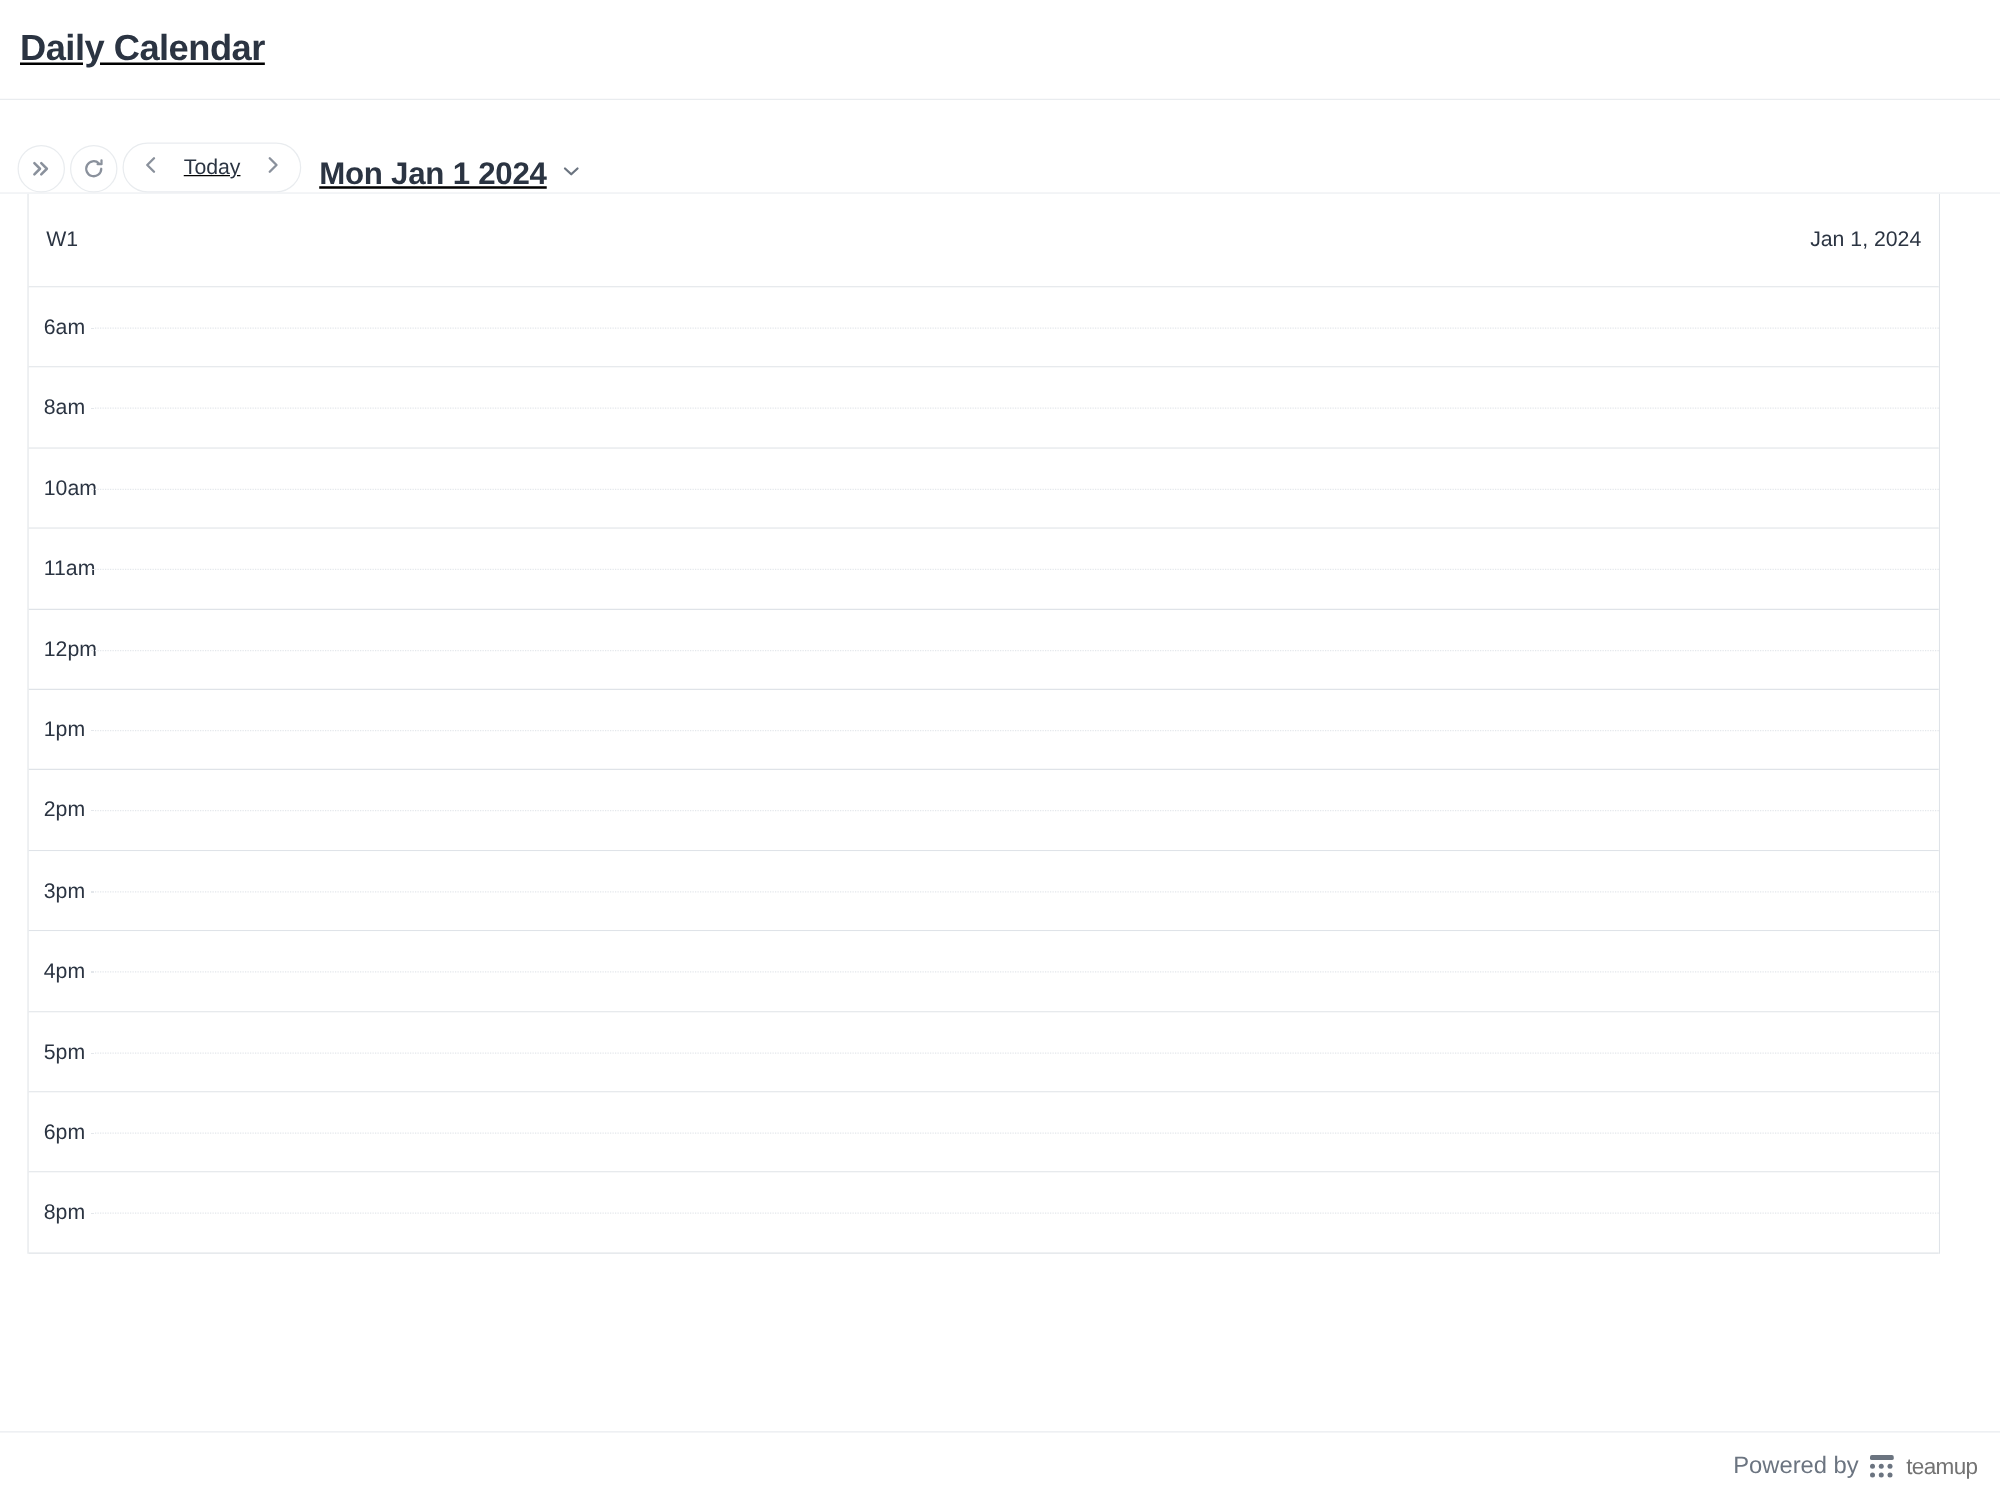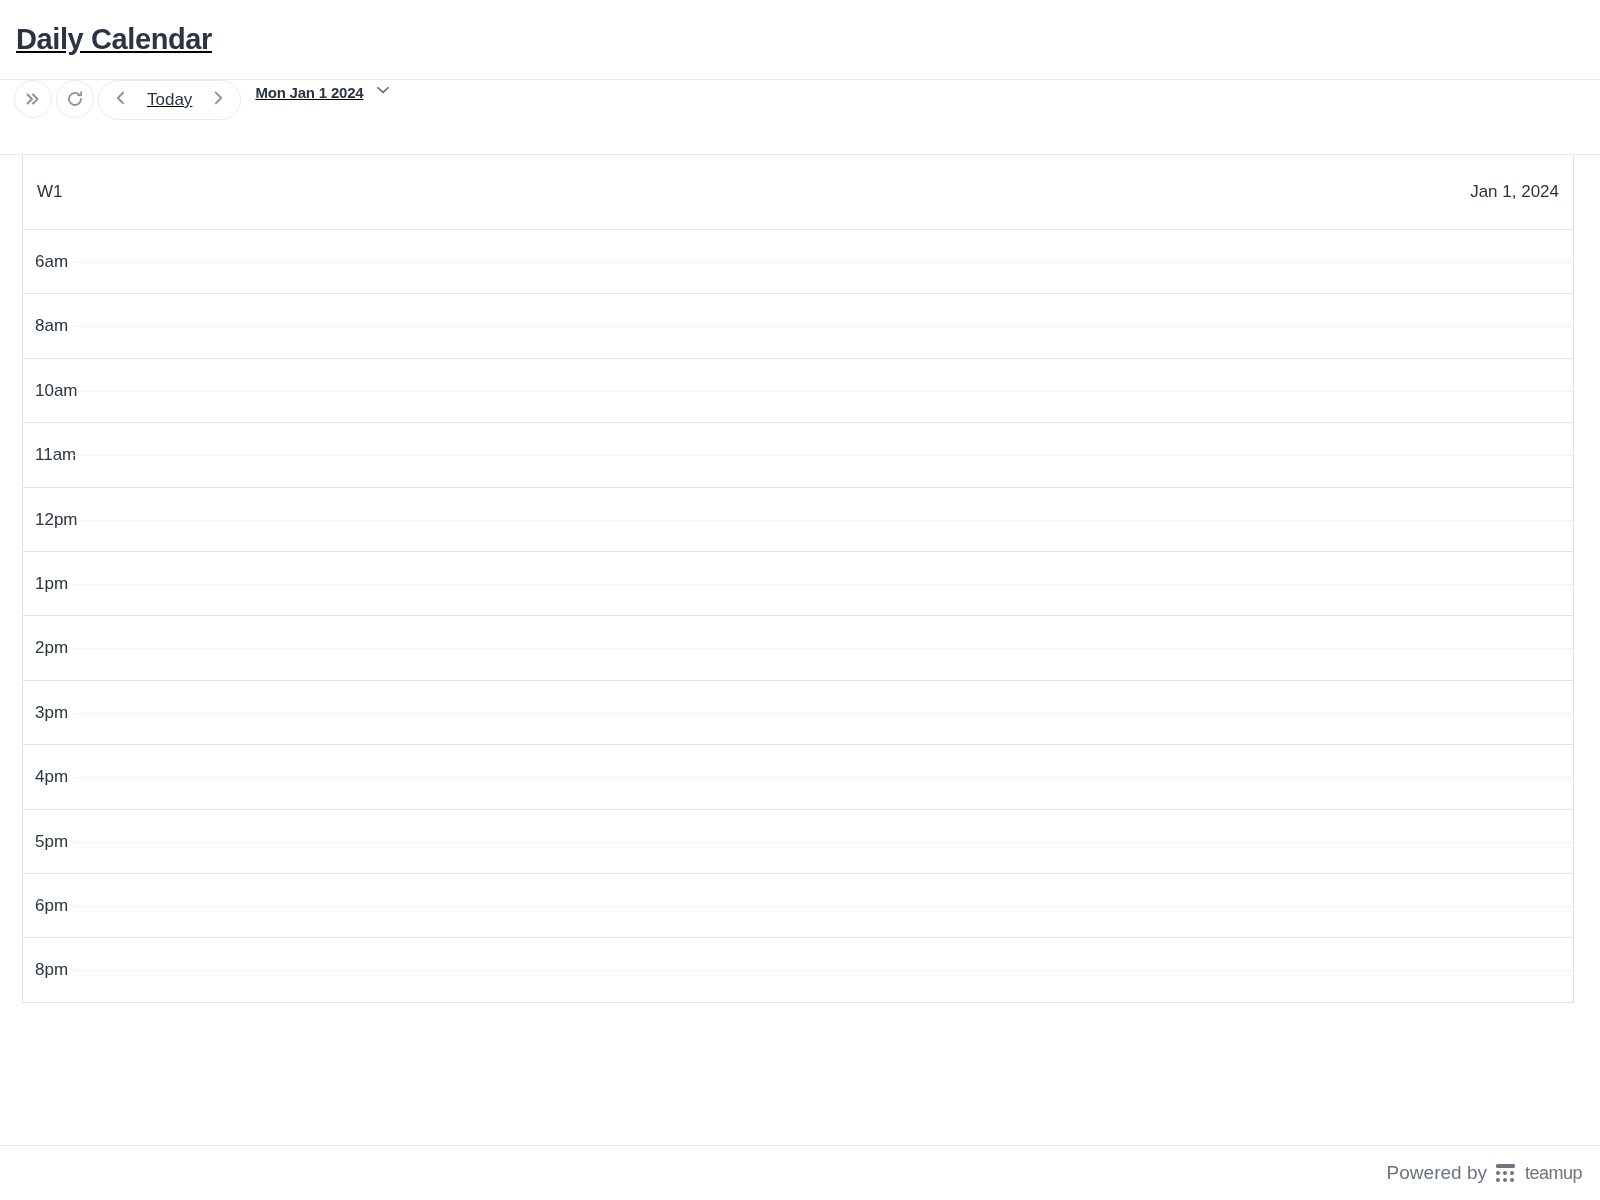--- a/index.html
+++ b/index.html
@@ -38,21 +38,21 @@
     color: #2b3442;
     letter-spacing: -0.4px;
     line-height: 1;
   }
 
   
   .toolbar {
     height: 75px;
     flex: 0 0 75px;
     display: flex;
-    align-items: flex-start;
+    align-items: flex-end;
     padding: 0 14px;
     gap: 4px;
     background: #ffffff;
     border-bottom: 1px solid #e9ecef;
   }
 
   .round-btn {
     width: 38px;
     height: 38px;
     border-radius: 50%;
@@ -94,42 +94,42 @@
   }
 
   .date-display {
     display: flex;
     align-items: center;
     gap: 10px;
     margin-left: 10px;
     cursor: pointer;
   }
   .date-text {
-    font-size: 15px;
+    font-size: 25px;
     font-weight: bold;
     color: #2b3442;
     letter-spacing: -0.2px;
     white-space: nowrap;
   }
 
   
   .calendar {
     flex: 1 1 auto;
     position: relative;
     overflow: hidden;
     background: #ffffff;
   }
 
   .cal-inner {
     position: absolute;
     left: 0; top: 0; right: 0;
     border-left: 1px solid #dfe3e8;
     border-right: 1px solid #dfe3e8;
     margin-left: 22px;
-    margin-right: 26px;
+    margin-right: 48px;
   }
 
   
   .day-header {
     height: 75px;
     border-bottom: 1px solid #dfe3e8;
     display: flex;
     align-items: center;
     justify-content: space-between;
     padding: 0 14px;

